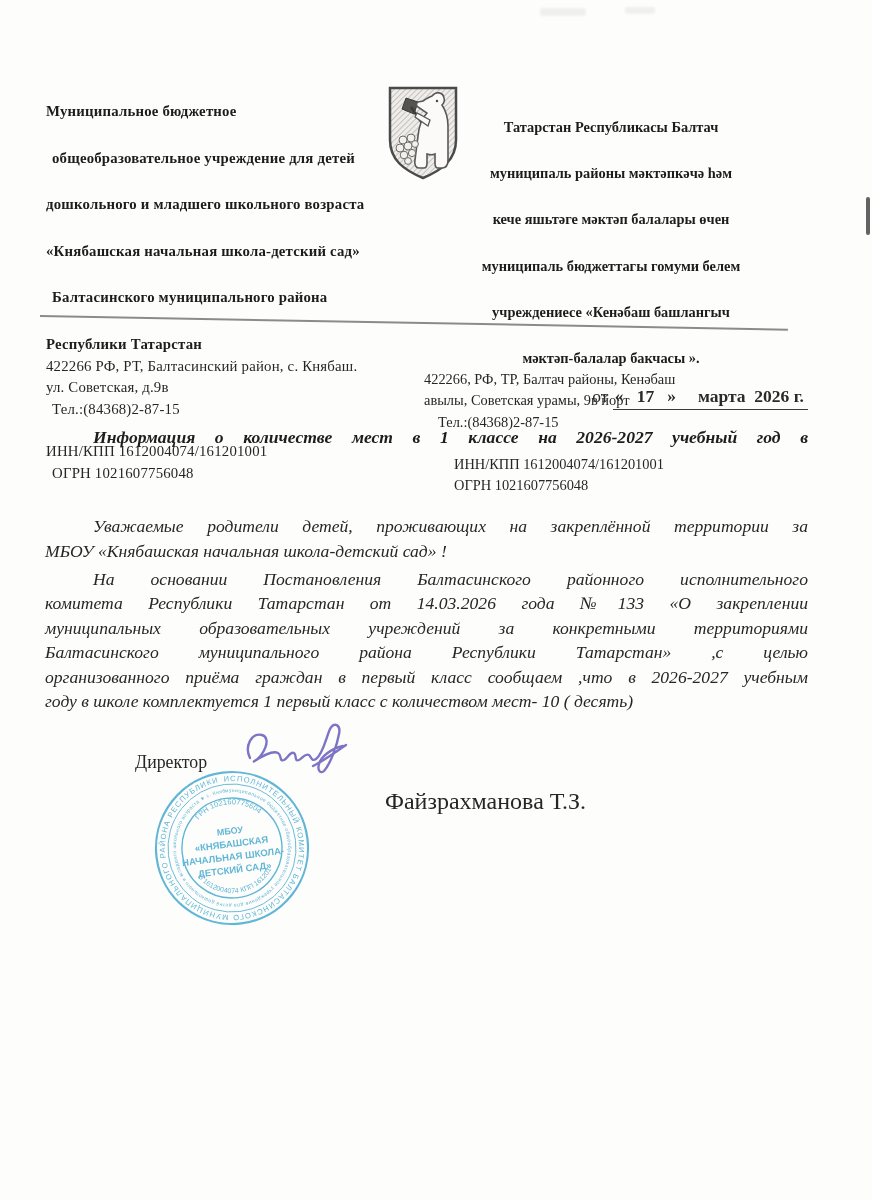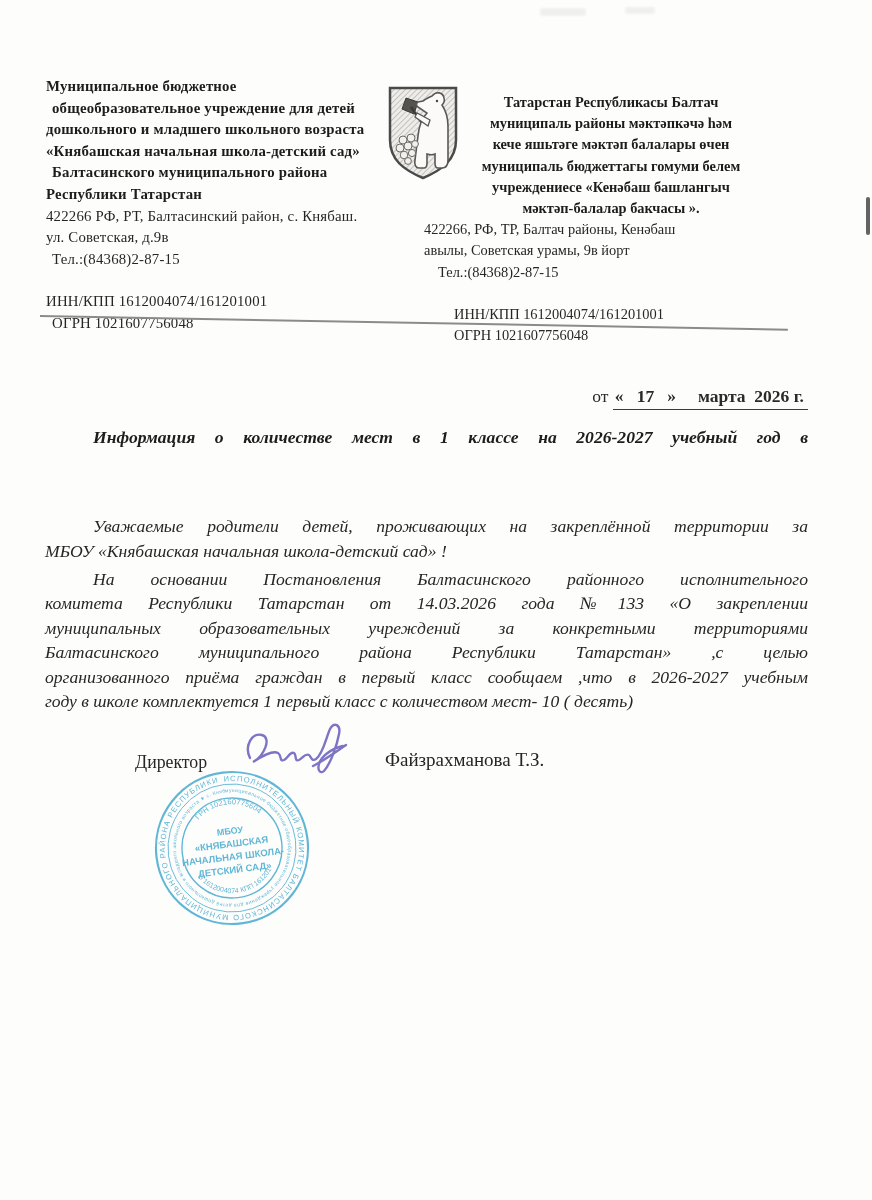--- a/index.html
+++ b/index.html
@@ -13,21 +13,21 @@
   
   .header-left{
     position:absolute;left:46px;top:76px;width:338px;
     font-size:14.8px;line-height:21.6px;letter-spacing:.2px;
   }
   .header-right{
     position:absolute;left:424px;top:92px;width:374px;
     font-size:14.4px;line-height:21.2px;
   }
   .hl{white-space:nowrap;}
-  .b{font-weight:bold;color:#1c1c1c;}
+  .b{font-weight:bold;color:#1c1c1c;margin-top:25px;}
   .header-right .b{text-align:center;}
   .spacer{height:21px;}
   .indent1{padding-left:6px;}
   .indent2{padding-left:14px;}
   .indent3{padding-left:30px;}
 
   .emblem{position:absolute;left:384px;top:82px;width:78px;height:100px;}
 
   .rule{
     position:absolute;left:40px;top:315px;width:748px;height:2px;
@@ -47,21 +47,21 @@
   .textblock{position:absolute;left:45px;width:763px;font-size:17.6px;font-style:italic;}
   .title-block{top:424px;font-weight:bold;color:#1d1d1d;line-height:26.5px;}
   .salutation-block{top:514px;line-height:25px;}
   .main-block{top:567px;line-height:24.4px;}
   .line{white-space:normal;}
   .stretch{text-align:justify;text-align-last:justify;}
   .first{text-indent:48px;}
 
   
   .sig-role{position:absolute;left:135px;top:752px;font-size:17.8px;}
-  .sig-name{position:absolute;left:385px;top:749px;font-size:19px;}
+  .sig-name{position:absolute;left:385px;top:788px;font-size:24px;}
   .signature-svg{position:absolute;left:230px;top:716px;width:132px;height:78px;z-index:4;}
   .stamp{
     position:absolute;left:152px;top:768px;width:160px;height:160px;z-index:3;
     opacity:.82;mix-blend-mode:multiply;transform:rotate(-7deg);
   }
 
   .edge-artifact{
     position:absolute;left:866px;top:197px;width:4px;height:38px;
     background:#3c3c3c;border-radius:2px;opacity:.8;
   }

